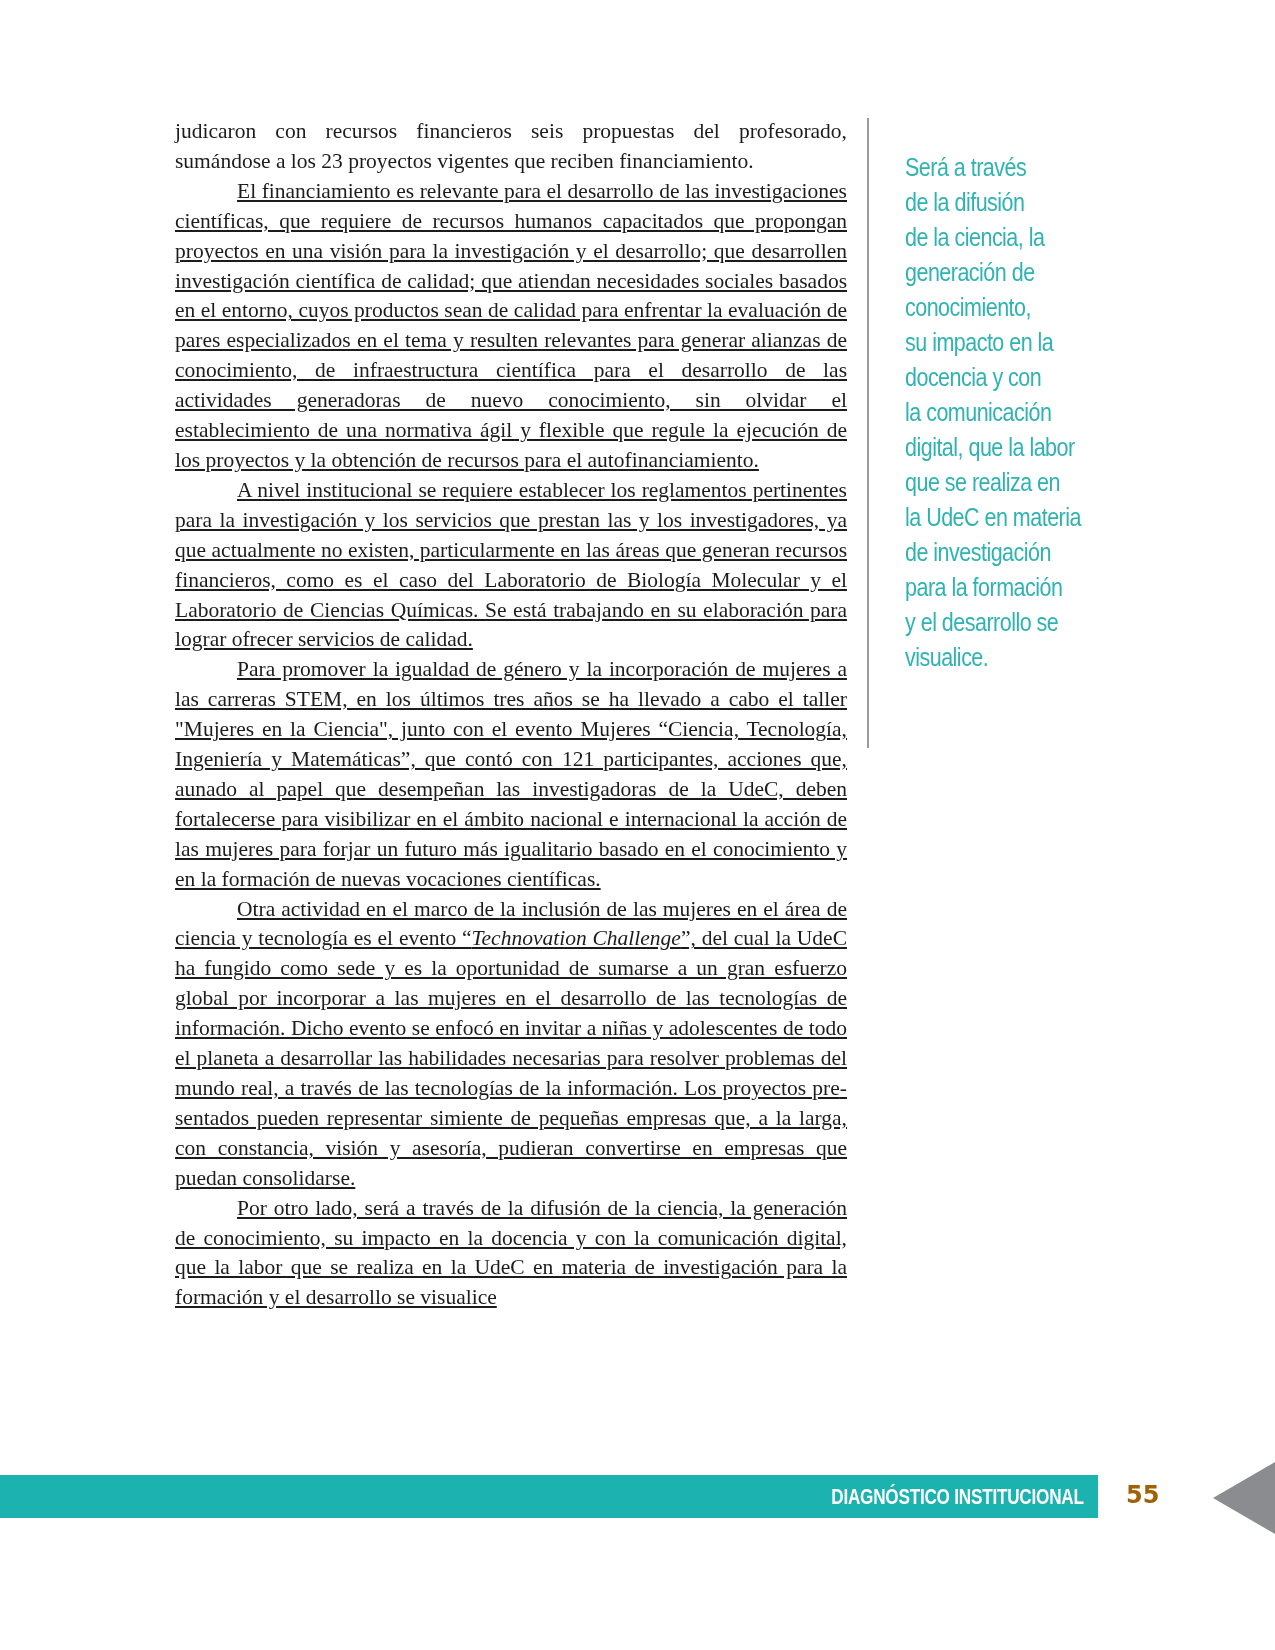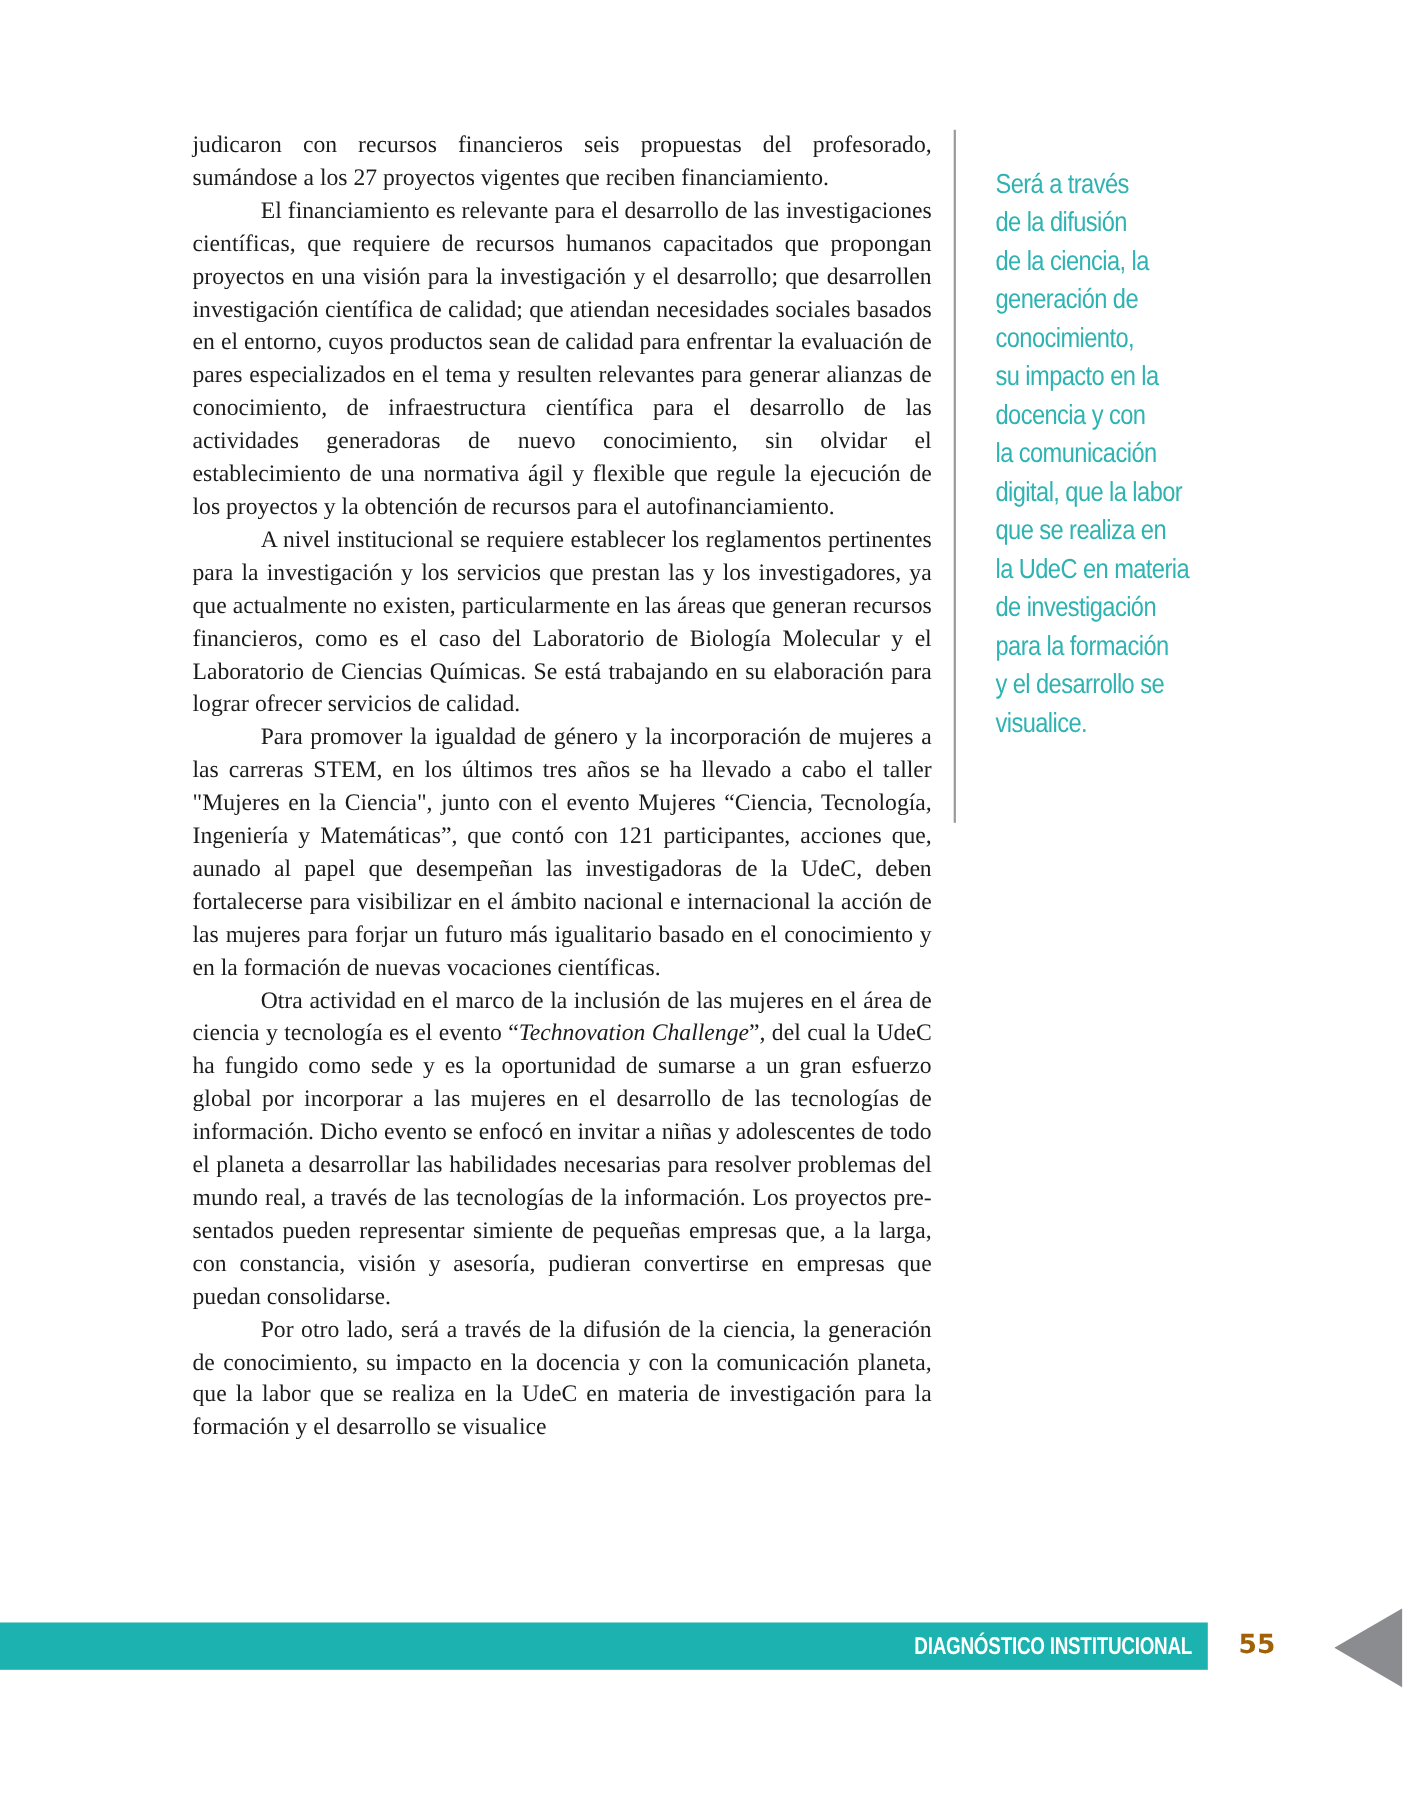--- a/index.html
+++ b/index.html
@@ -10,21 +10,21 @@
     top: 117px;
     width: 672px;
     font-family: "Liberation Serif", "DejaVu Serif", serif;
     font-size: 21.5px;
     line-height: 29.9px;
     color: #1c1c1c;
     text-align: justify;
     hyphens: manual;
   }
   .body-text p { margin: 0; }
-  .body-text p.indent { text-indent: 62px; }
+  .body-text p.indent { text-indent: 62px; text-decoration: underline; }
   .body-text em { font-style: italic; }
   .divider {
     position: absolute;
     left: 867px;
     top: 118px;
     width: 2px;
     height: 630px;
     background: #9a9a9a;
   }
   .pullquote {
@@ -78,26 +78,26 @@
     left: 1213px;
     top: 1462px;
     width: 62px;
     height: 72px;
   }
 </style>
 </head>
 <body>
 
 <div class="body-text">
-  <p>judicaron con recursos financieros seis propuestas del profesorado, sumándose a los 27 proyectos vigentes que reciben financiamiento.</p>
+  <p>judicaron con recursos financieros seis propuestas del profesorado, sumándose a los 23 proyectos vigentes que reciben financiamiento.</p>
   <p class="indent">El financiamiento es relevante para el desarrollo de las investi­gaciones científicas, que requiere de recursos humanos capacitados que propongan proyectos en una visión para la investigación y el desarrollo; que desarrollen investigación científica de calidad; que atiendan necesidades sociales basados en el entorno, cuyos productos sean de calidad para enfrentar la evaluación de pares especializados en el tema y resulten relevantes para generar alianzas de conocimien­to, de infraestructura científica para el desarrollo de las actividades generadoras de nuevo conocimiento, sin olvidar el establecimiento de una normativa ágil y flexible que regule la ejecución de los proyectos y la obtención de recursos para el autofinanciamiento.</p>
   <p class="indent">A nivel institucional se requiere establecer los reglamentos pertinentes para la investigación y los servicios que prestan las y los investigadores, ya que actualmente no existen, particularmente en las áreas que generan recursos financieros, como es el caso del Laboratorio de Biología Molecular y el Laboratorio de Ciencias Químicas. Se está trabajando en su elaboración para lograr ofrecer servicios de calidad.</p>
   <p class="indent">Para promover la igualdad de género y la incorporación de mujeres a las carreras STEM, en los últimos tres años se ha llevado a cabo el taller "Mujeres en la Ciencia",  junto con el evento Mujeres “Ciencia, Tecnología, Ingeniería y Matemáticas”, que contó con 121 participantes, acciones que, aunado al papel que desempeñan las investigadoras de la UdeC, deben fortalecerse para visibilizar en el ámbito nacional e internacional la acción de las mujeres para forjar un futuro más igualitario basado en el conocimiento y en la formación de nuevas vocaciones científicas.</p>
   <p class="indent"><span>Otra actividad en el marco de la inclusión de las mujeres en el área de ciencia y tecnología es el evento “</span><em>Technovation Challenge</em><span>”, del cual la UdeC ha fungido como sede y es la oportunidad de sumarse a un gran esfuerzo global por incorporar a las mujeres en el desa­rrollo de las tecnologías de información. Dicho evento se enfocó en invitar a niñas y adolescentes de todo el planeta a desarrollar las habilidades necesarias para resolver problemas del mundo real, a través de las tecnologías de la información. Los proyectos pre­sentados pueden representar simiente de pequeñas empresas que, a la larga, con constancia, visión y asesoría, pudieran convertirse en empresas que puedan consolidarse.</span></p>
-  <p class="indent">Por otro lado, será a través de la difusión de la ciencia, la generación de conocimiento, su impacto en la docencia y con la comunicación planeta, que la labor que se realiza en la UdeC en ma­teria de investigación para la formación y el desarrollo se visualice</p>
+  <p class="indent">Por otro lado, será a través de la difusión de la ciencia, la generación de conocimiento, su impacto en la docencia y con la comunicación digital, que la labor que se realiza en la UdeC en ma­teria de investigación para la formación y el desarrollo se visualice</p>
 </div>
 
 <div class="divider"></div>
 
 <div class="pullquote">
   <div>Será a través</div>
   <div>de la difusión</div>
   <div>de la ciencia, la</div>
   <div>generación de</div>
   <div>conocimiento,</div>

